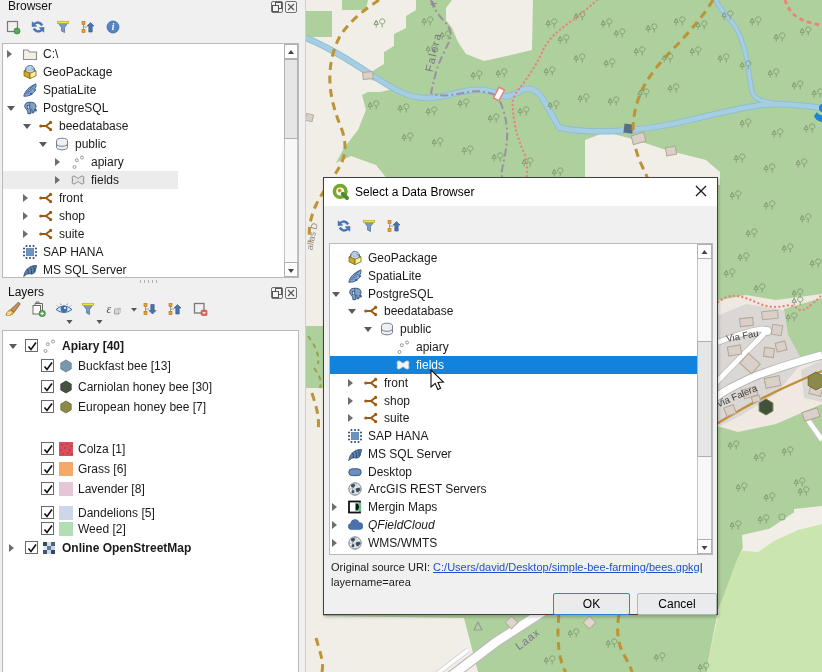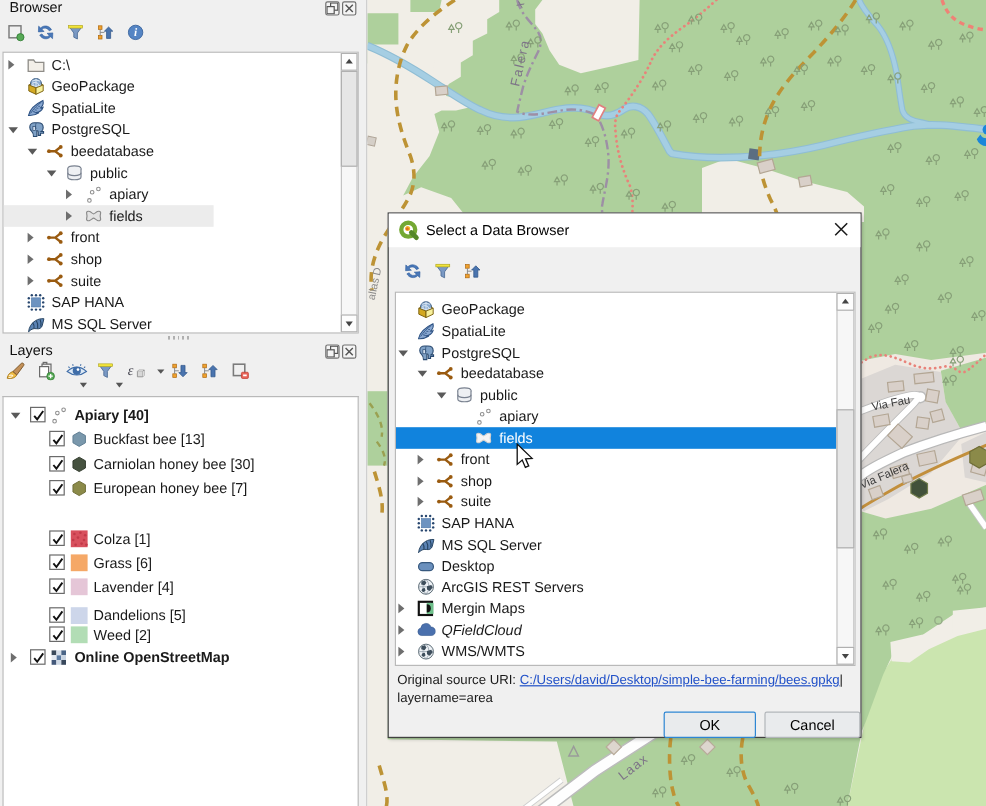--- a/index.html
+++ b/index.html
@@ -514,21 +514,21 @@
         </div>
         <div class="trow" style="top: 148px; height: 20px; width: 100%;">
           <div class="cb" style="left: 38px; top: 3px;">
             <svg width="13" height="13" viewBox="0 0 13 13">
               <path d="M2.5 6.5 L5 9.5 L10 2.5" fill="none" stroke="#111" stroke-width="1.6"></path>
             </svg>
           </div>
           <div class="ic" style="left: 55px; top: 2px;"><svg width="16" height="16" viewBox="0 0 16 16">
               <rect x="1" y="1" width="14" height="14" fill="#e5c6d7"></rect>
             </svg></div>
-          <span class="lbl" style="left: 75px; top: 3px;">Lavender [4]</span>
+          <span class="lbl" style="left: 75px; top: 3px;">Lavender [8]</span>
         </div>
         <div class="trow" style="top: 172px; height: 20px; width: 100%;">
           <div class="cb" style="left: 38px; top: 3px;">
             <svg width="13" height="13" viewBox="0 0 13 13">
               <path d="M2.5 6.5 L5 9.5 L10 2.5" fill="none" stroke="#111" stroke-width="1.6"></path>
             </svg>
           </div>
           <div class="ic" style="left: 55px; top: 2px;"><svg width="16" height="16" viewBox="0 0 16 16">
               <rect x="1" y="1" width="14" height="14" fill="#cdd6ea"></rect>
             </svg></div>

